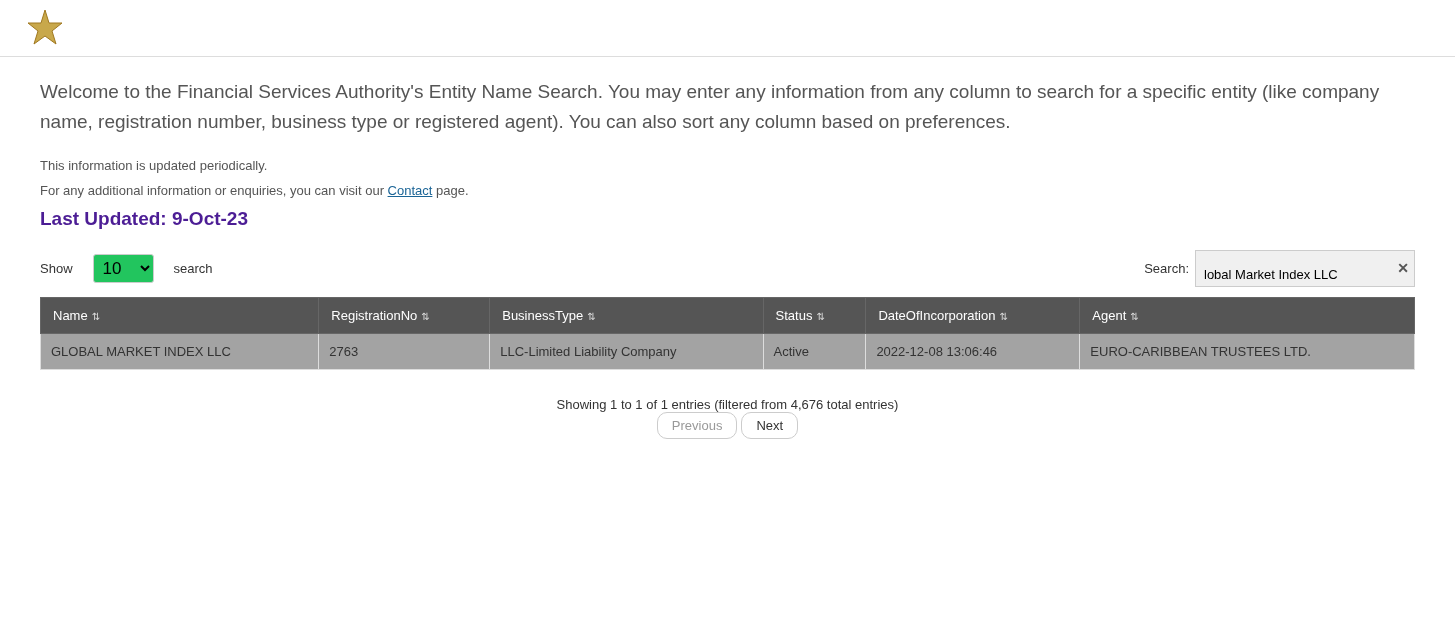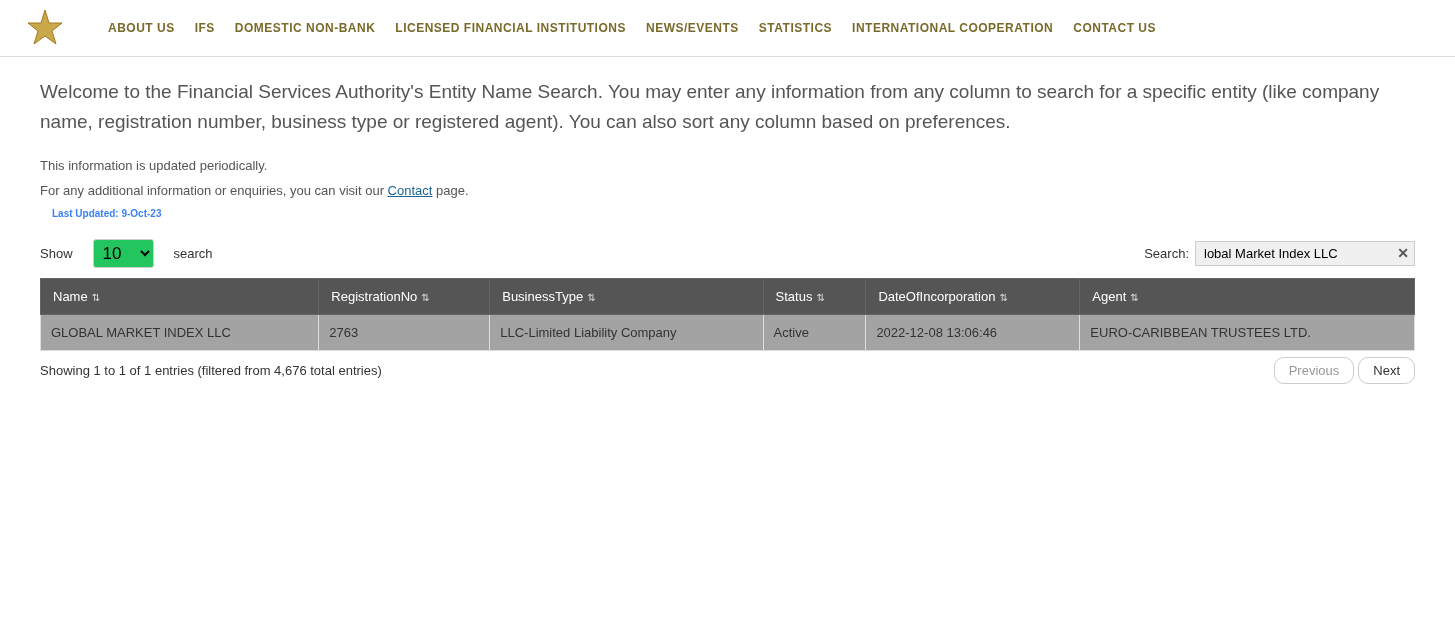--- a/index.html
+++ b/index.html
@@ -65,26 +65,25 @@
       color: #555;
       margin-bottom: 10px;
     }
     .contact-link {
       color: #1a6496;
       text-decoration: underline;
       cursor: pointer;
     }
 
     .last-updated {
-      font-size: 10px;
-      color: #3b82f6;
+      font-size: 19px;
+      color: #4c1d95;
       font-weight: bold;
       margin-bottom: 20px;
       margin-top: 10px;
-      margin-left: 12px;
     }
 
     
     .table-controls-top {
       display: flex;
       justify-content: space-between;
       align-items: center;
       margin-bottom: 10px;
     }
     .show-entries {
@@ -104,21 +103,21 @@
       display: flex;
       align-items: center;
       gap: 6px;
       font-size: 13px;
     }
     .search-input-wrapper {
       position: relative;
     }
     .search-input {
       border: 1px solid #ccc;
-      padding: 4px 24px 4px 8px;
+      padding: 16px 24px 4px 8px;
       font-size: 13px;
       background: #f0f0f0;
       border-radius: 0;
       width: 220px;
     }
     .clear-search {
       position: absolute;
       right: 6px;
       top: 50%;
       transform: translateY(-50%);
@@ -163,22 +162,23 @@
       padding: 10px 10px;
       border: 1px solid #ddd;
       vertical-align: top;
     }
 
     
     .table-footer {
       display: flex;
       justify-content: space-between;
       align-items: center;
-      margin-top: 6px;
-      font-size: 13px;
+      margin-top: 27px;
+      font-size: 13px;
+      flex-direction: column;
     }
     .showing-info {
       color: #333;
     }
     .pagination {
       display: flex;
       align-items: center;
       gap: 4px;
     }
     .pagination-btn {
@@ -198,30 +198,20 @@
 </head>
 <body>
 
 <div class="nav-bar">
   <div class="logo-area">
     <svg class="logo-icon" viewBox="0 0 50 40">
 
       <polygon points="25,2 29,15 42,15 32,23 36,36 25,28 14,36 18,23 8,15 21,15" fill="#c8a84b" stroke="#a07820" stroke-width="1"></polygon>
     </svg>
   </div>
-  <nav class="nav-links">
-  <a class="nav-link">ABOUT US</a>
-      <a class="nav-link">IFS</a>
-      <a class="nav-link">DOMESTIC NON-BANK</a>
-      <a class="nav-link">LICENSED FINANCIAL INSTITUTIONS</a>
-      <a class="nav-link">NEWS/EVENTS</a>
-      <a class="nav-link">STATISTICS</a>
-      <a class="nav-link">INTERNATIONAL COOPERATION</a>
-      <a class="nav-link">CONTACT US</a>
-    </nav>
 </div>
 
 <div class="main-content">
 
   <p class="intro-text">Welcome to the Financial Services Authority's Entity Name Search. You may enter any information from any column to search for a specific entity (like company name, registration number, business type or registered agent). You can also sort any column based on preferences.</p>
 
   <p class="updated-info">This information is updated periodically.</p>
 
   <p class="contact-info">
     <span>For any additional information or enquiries, you can visit our </span><a class="contact-link">Contact</a><span> page.</span>

